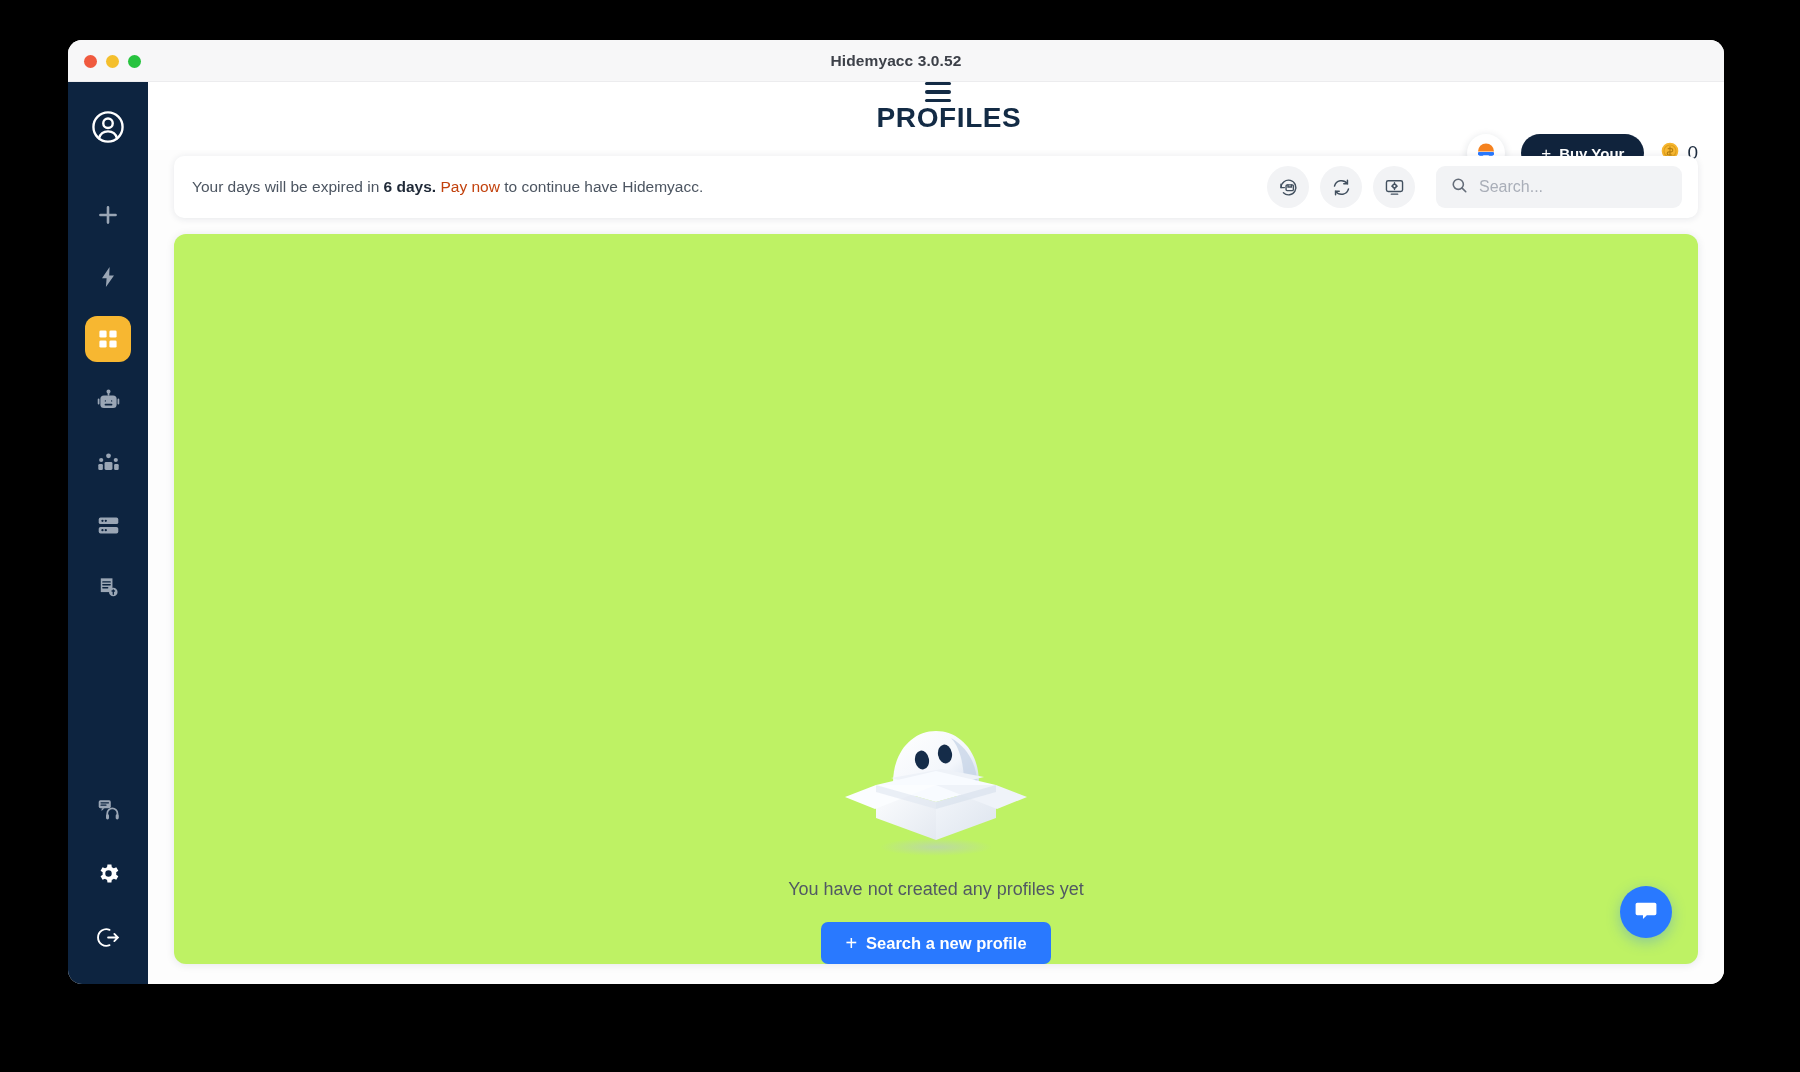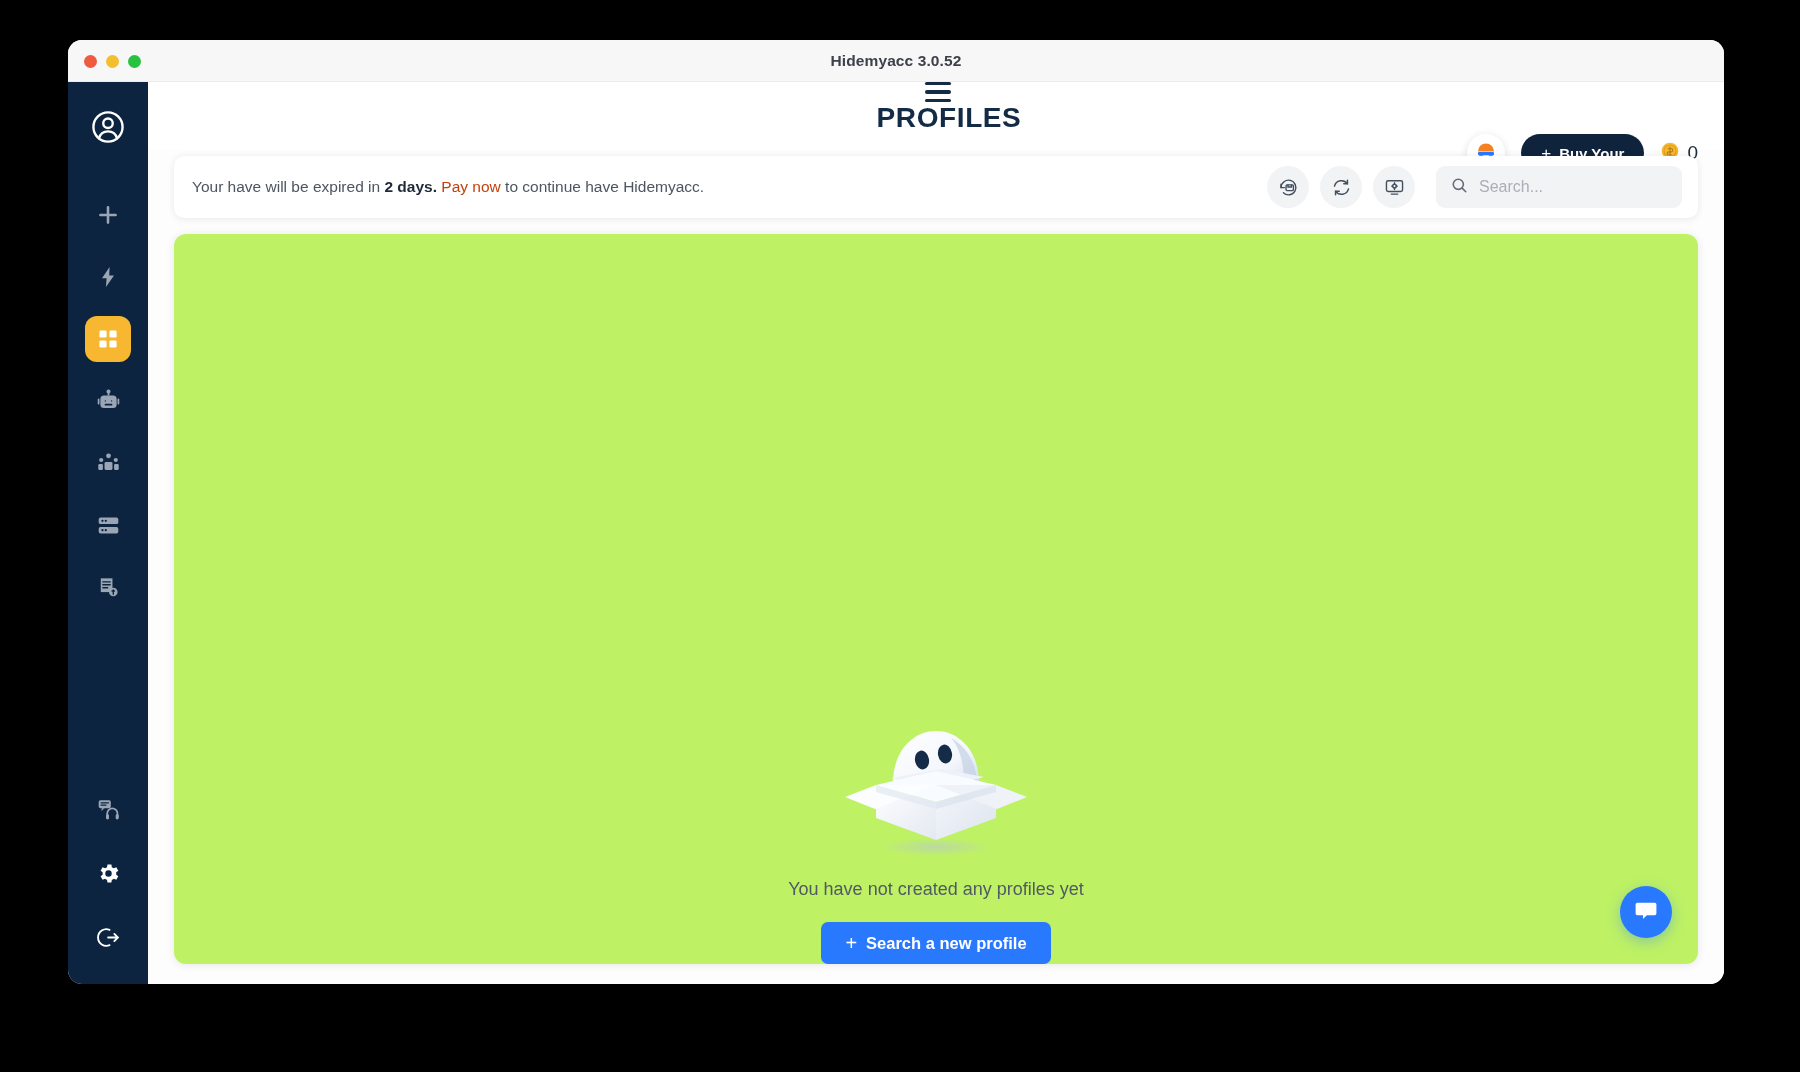--- a/index.html
+++ b/index.html
@@ -370,21 +370,21 @@
                 <path d="M12 7v10M9.8 9.2h3.6a1.9 1.9 0 0 1 0 3.8h-2.8a1.9 1.9 0 0 0 0 3.8h3.6" fill="none" stroke="#b8800f" stroke-width="1.4" stroke-linecap="round"></path>
               </svg>
             </span>
             <span class="coin-count">0</span>
           </div>
         </div>
       </div>
 
       <div class="notice-card">
         <div class="notice-text">
-          <span>Your have will be expired in </span><b>2 days.</b> <a href="#">Pay now</a><span> to continue have Hidemyacc.</span>
+          <span>Your days will be expired in </span><b>6 days.</b> <a href="#">Pay now</a><span> to continue have Hidemyacc.</span>
         </div>
 
         <div class="notice-actions">
           <div class="icon-circle">
             <svg width="21" height="21" viewBox="0 0 24 24" fill="none" stroke="#42505f" stroke-width="1.6" stroke-linecap="round">
               <path d="M3.6 12a8.4 8.4 0 1 1 2.6 6.1"></path>
               <path d="M3.4 8.2v3.9h3.9"></path>
               <rect x="9.2" y="9" width="8.4" height="6.6" rx="1.2"></rect>
               <path d="M11.4 9v2.4h4v-2.4"></path>
             </svg>

